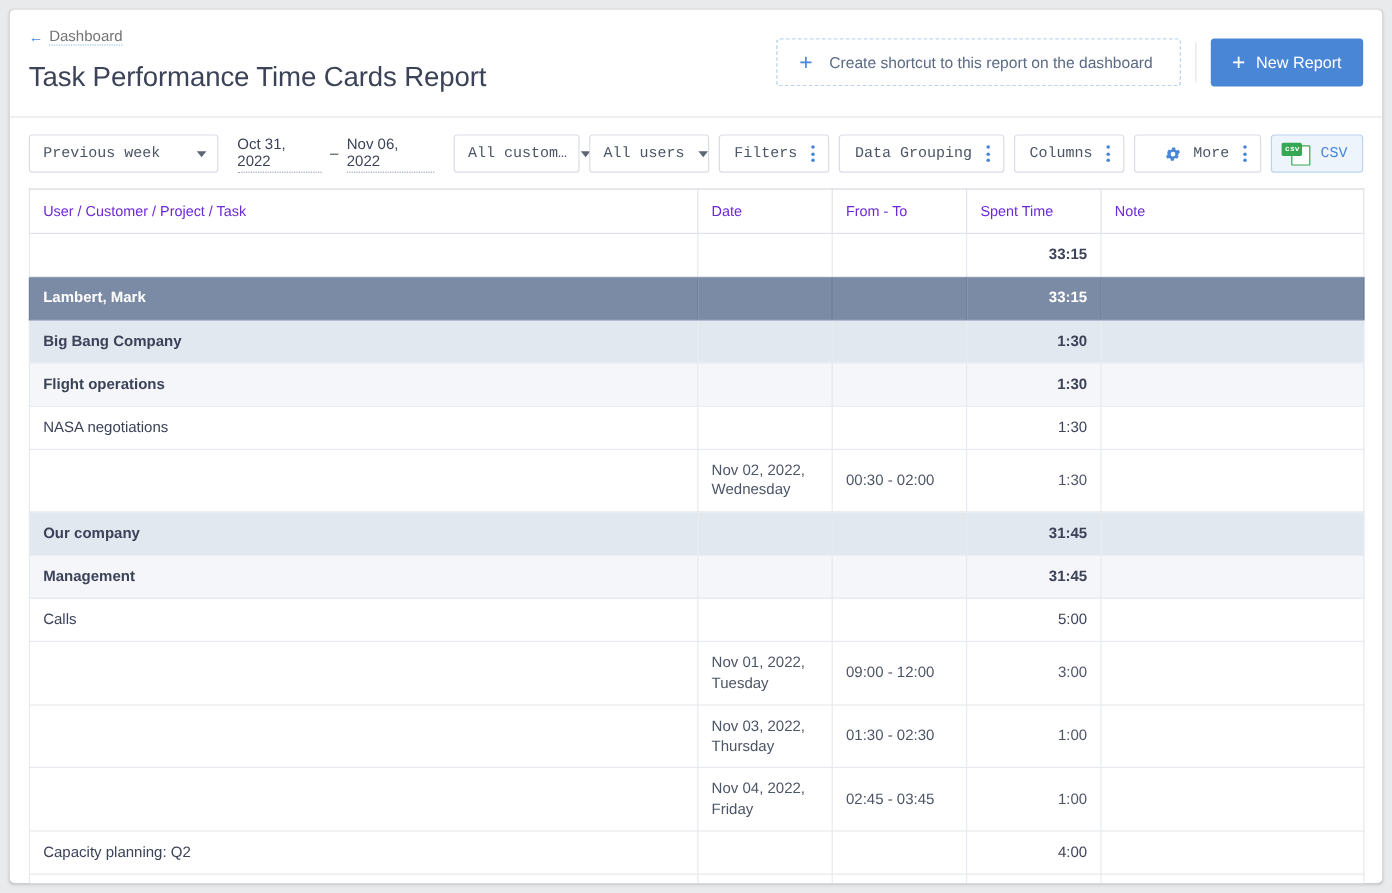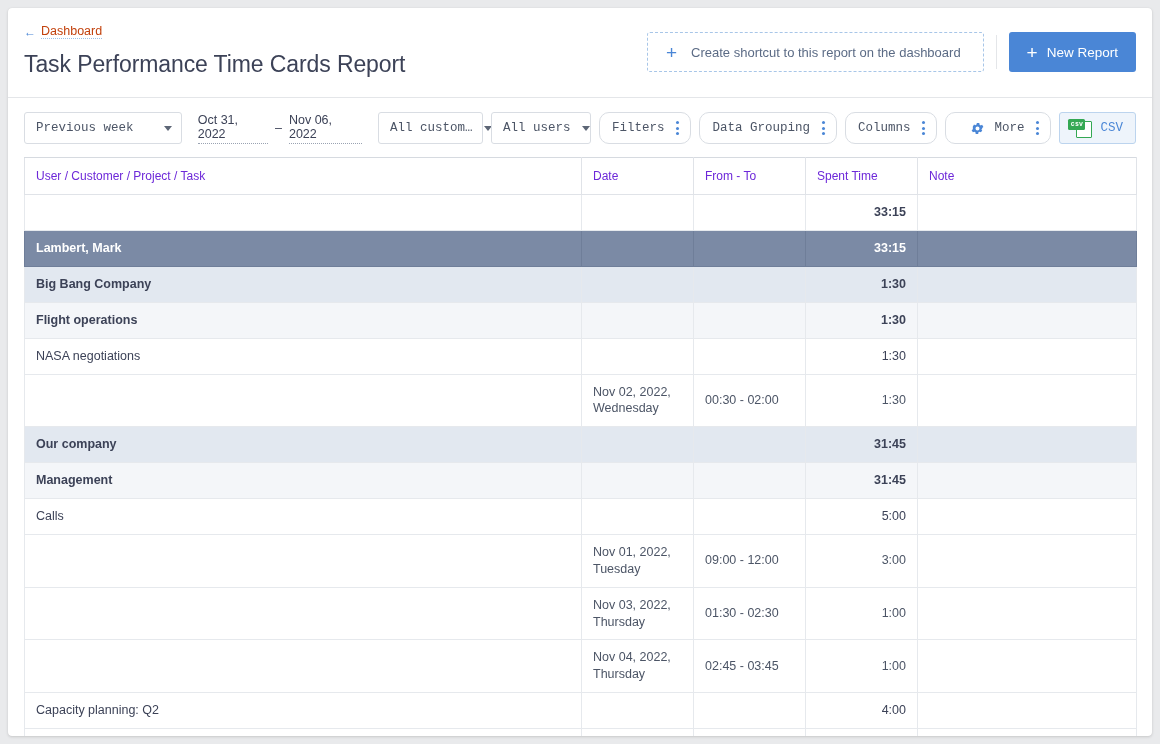--- a/index.html
+++ b/index.html
@@ -30,21 +30,21 @@
   .breadcrumb {
     display: inline-flex;
     align-items: center;
     gap: 5px;
     font-size: 12.5px;
     color: #4a86d6;
     line-height: 1;
   }
   .breadcrumb .arrow { font-size: 12px; color: #4a86d6; }
   .breadcrumb .bc-label {
-    color: #c2410c;
+    color: #737373;
     border-bottom: 1px dotted #9cc0e8;
     padding-bottom: 1px;
   }
   .page-title {
     margin-top: 11px;
     font-size: 23px;
     font-weight: 400;
     color: #3c4257;
     letter-spacing: -0.1px;
   }
@@ -115,21 +115,21 @@
     border-top: 5.5px solid #5d6676;
     flex: none;
   }
   .daterange {
     display: flex; align-items: center; gap: 7px;
     height: 32px; padding: 0 8px;
     font-size: 12.5px; color: #3c4257;
   }
   .daterange .dt { border-bottom: 1px dotted #9aa3b2; padding-bottom: 2px; }
   .daterange .dash { color: #3c4257; }
-  .menu-ctl { padding: 0 8px 0 12px; gap: 9px; border-radius: 10px; }
+  .menu-ctl { padding: 0 8px 0 12px; gap: 9px; }
   .kebab {
     display: flex; flex-direction: column; gap: 2.5px;
     padding: 0 3px;
   }
   .kebab i { width: 3px; height: 3px; border-radius: 50%; background: #4a86d6; display:block; }
   .gear { flex: none; }
   .csv-ctl {
     padding: 0 12px 0 8px; gap: 8px;
     background: #eef4fb;
     border-color: #bcd4ee;
@@ -395,21 +395,21 @@
           </tr>
           <tr class="entry-row">
             <td class="ind-0"></td>
             <td class="date-cell">Nov 03, 2022, Thursday</td>
             <td>01:30 - 02:30</td>
             <td class="spent">1:00</td>
             <td></td>
           </tr>
           <tr class="entry-row">
             <td class="ind-0"></td>
-            <td class="date-cell">Nov 04, 2022, Thursday</td>
+            <td class="date-cell">Nov 04, 2022, Friday</td>
             <td>02:45 - 03:45</td>
             <td class="spent">1:00</td>
             <td></td>
           </tr>
           <tr class="task-row">
             <td class="ind-3">Capacity planning: Q2</td>
             <td class="date-cell"></td>
             <td></td>
             <td class="spent">4:00</td>
             <td></td>

